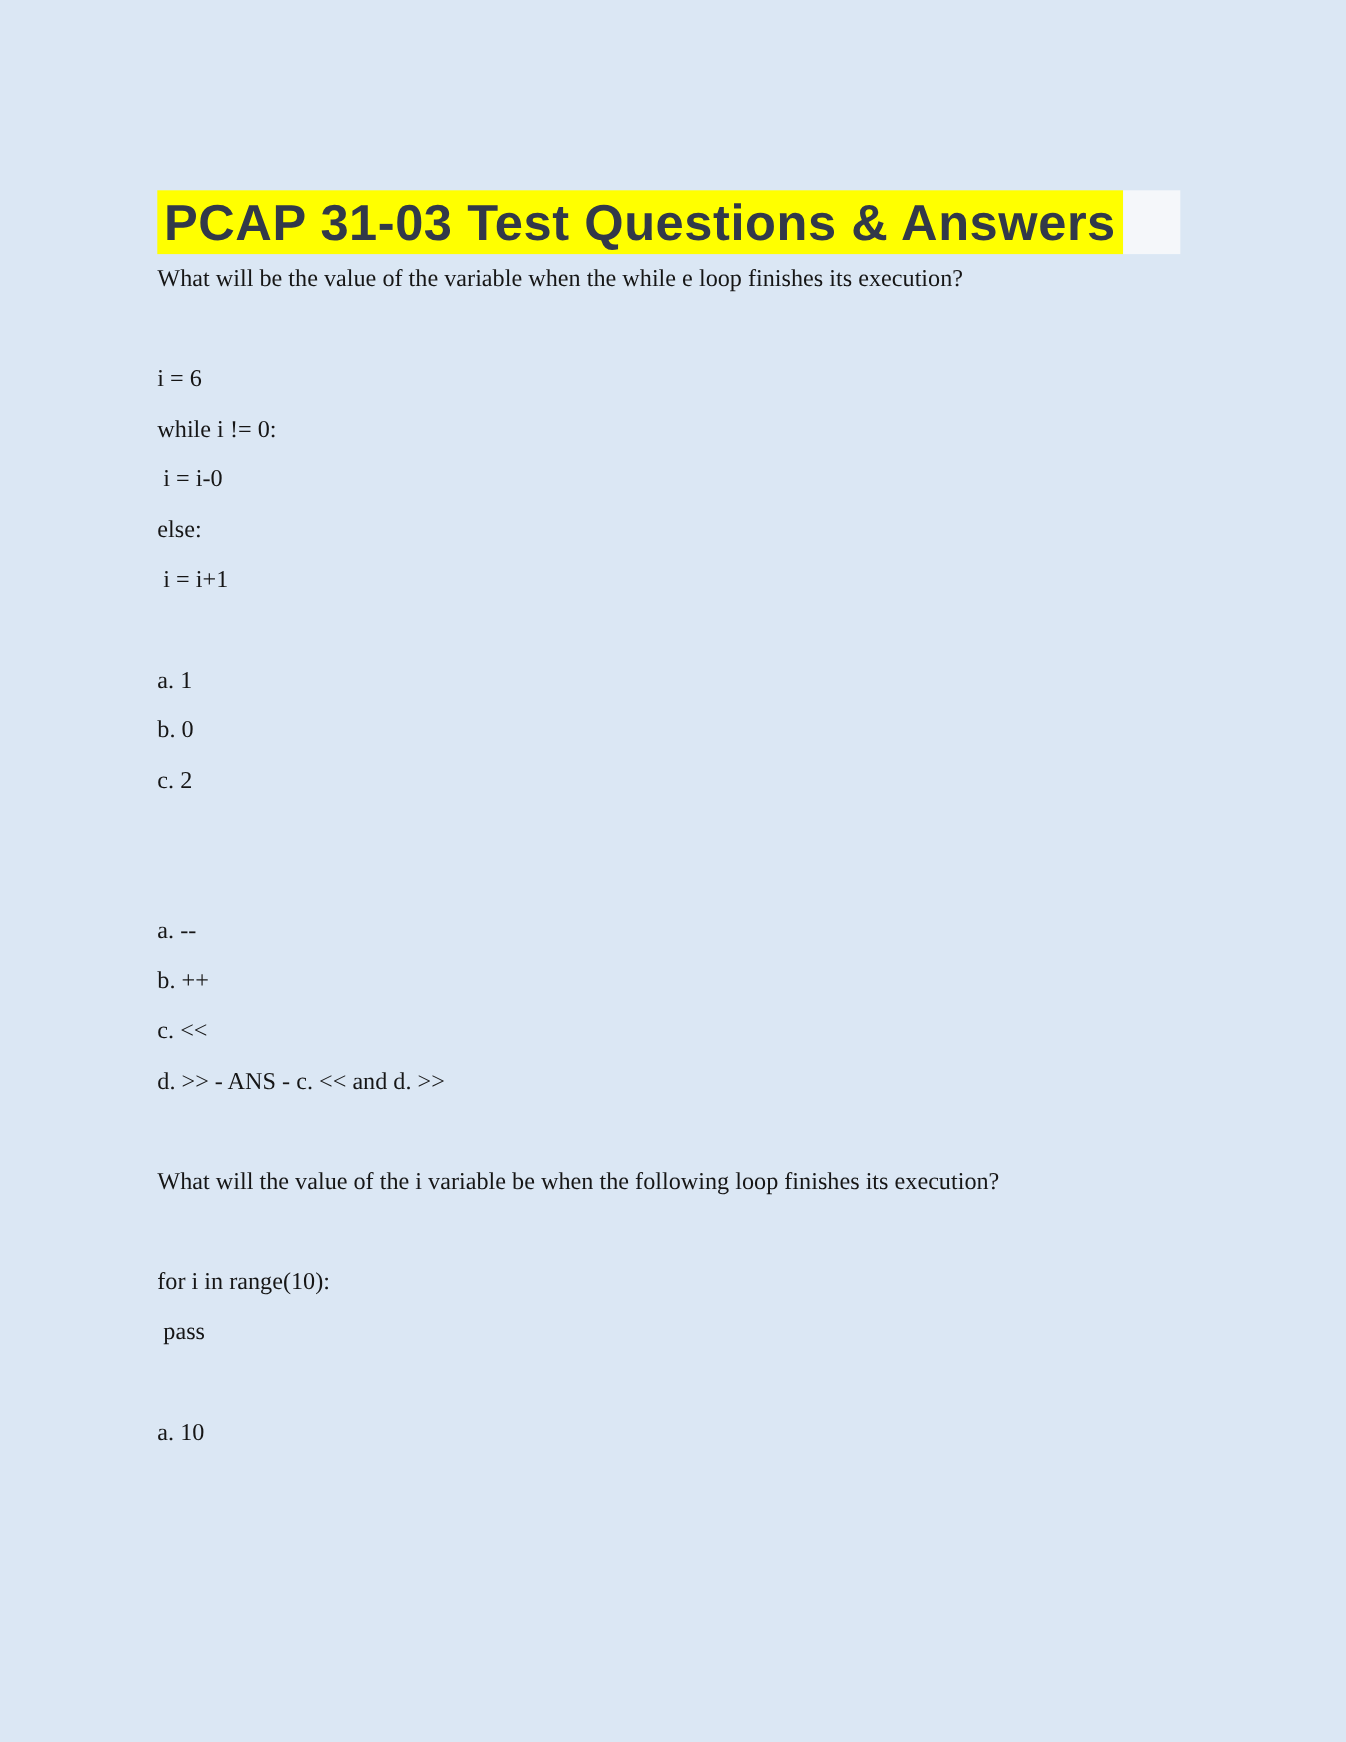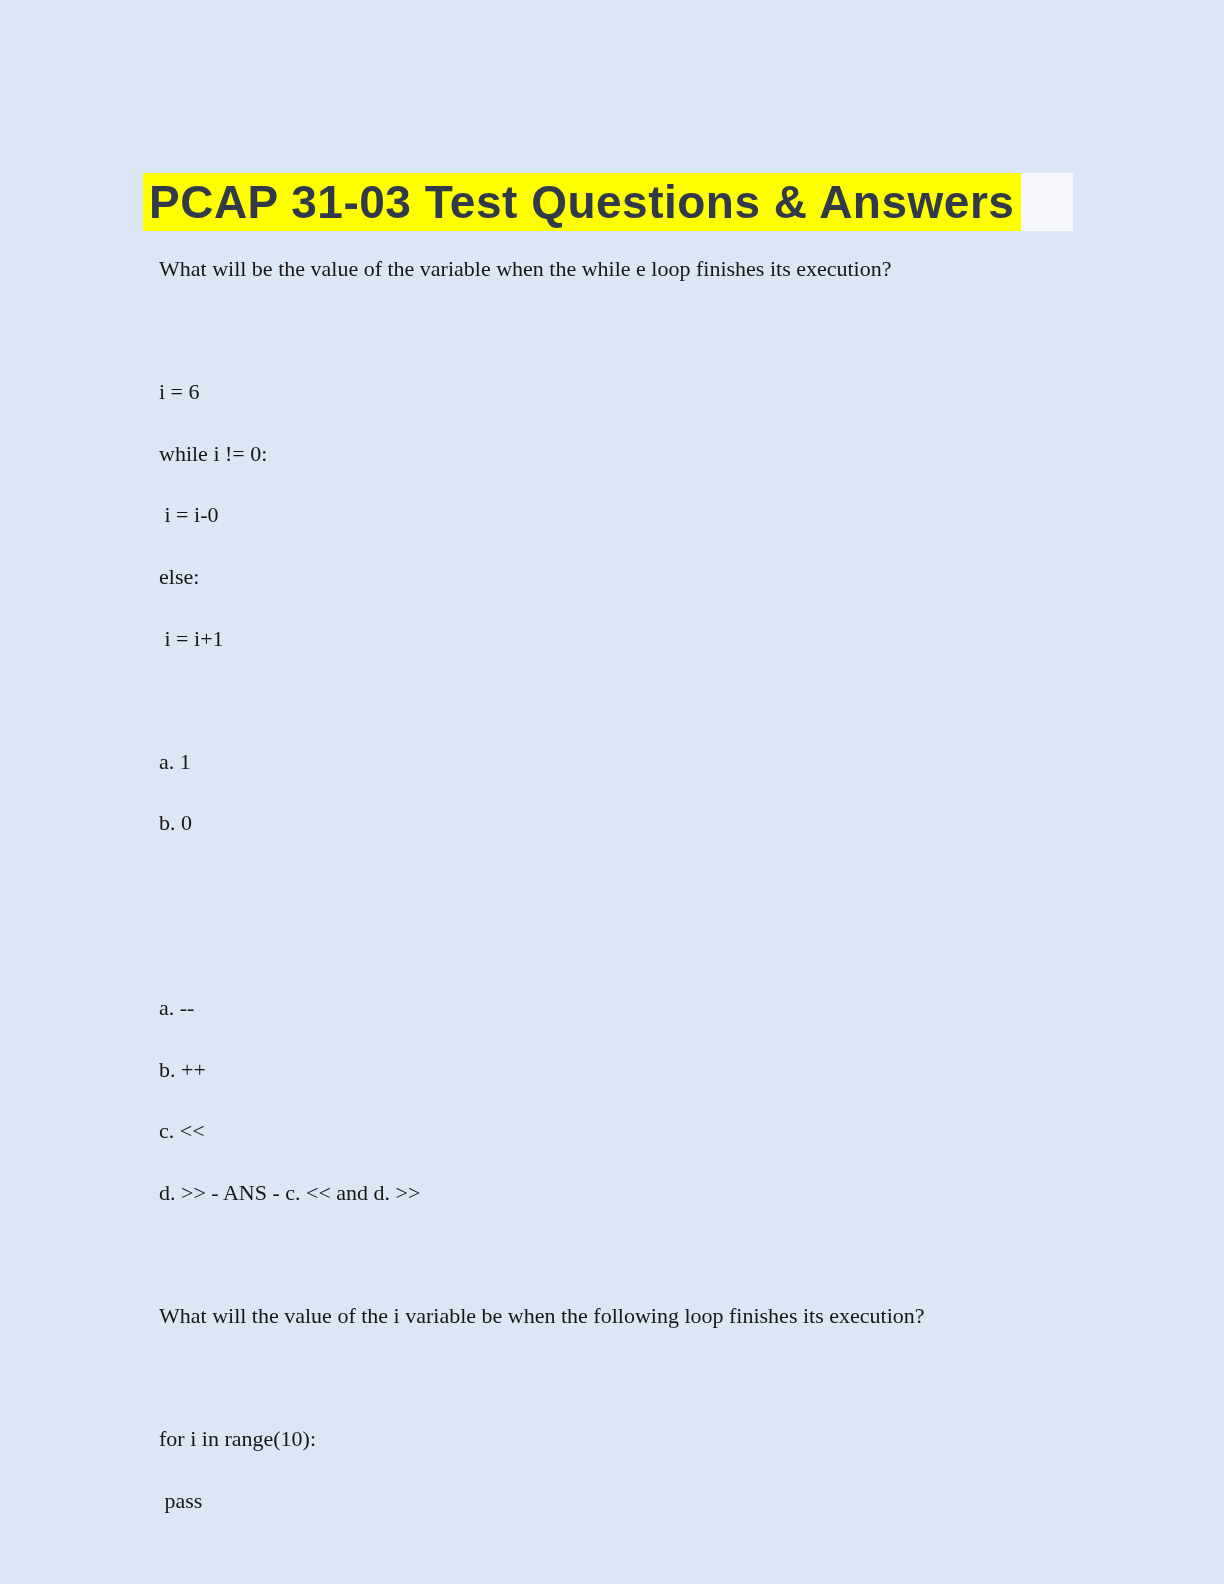--- a/index.html
+++ b/index.html
@@ -40,21 +40,21 @@
   }
   .body-text {
     position: absolute;
     left: 143px;
     top: 230px;
     width: 950px;
     color: var(--body-color, #161616);
     font-size: 22px;
   }
   .doc-line {
-    margin: 16px;
+    margin: 0;
     line-height: 45.6px;
     min-height: 45.6px;
     white-space: pre-wrap;
   }
 </style>
 </head>
 <body>
 
 <div class="page">
   <div class="title-row">
@@ -66,20 +66,21 @@
   <p class="doc-line">What will be the value of the variable when the while e loop finishes its execution?</p>
       <p class="doc-line"></p>
       <p class="doc-line">i = 6</p>
       <p class="doc-line">while i != 0:</p>
       <p class="doc-line"> i = i-0</p>
       <p class="doc-line">else:</p>
       <p class="doc-line"> i = i+1</p>
       <p class="doc-line"></p>
       <p class="doc-line">a. 1</p>
       <p class="doc-line">b. 0</p>
+      <p class="doc-line">c. 2</p>
       <p class="doc-line"></p>
       <p class="doc-line"></p>
       <p class="doc-line">a. --</p>
       <p class="doc-line">b. ++</p>
       <p class="doc-line">c. &lt;&lt;</p>
       <p class="doc-line">d. &gt;&gt; - ANS - c. &lt;&lt; and d. &gt;&gt;</p>
       <p class="doc-line"></p>
       <p class="doc-line">What will the value of the i variable be when the following loop finishes its execution?</p>
       <p class="doc-line"></p>
       <p class="doc-line">for i in range(10):</p>

